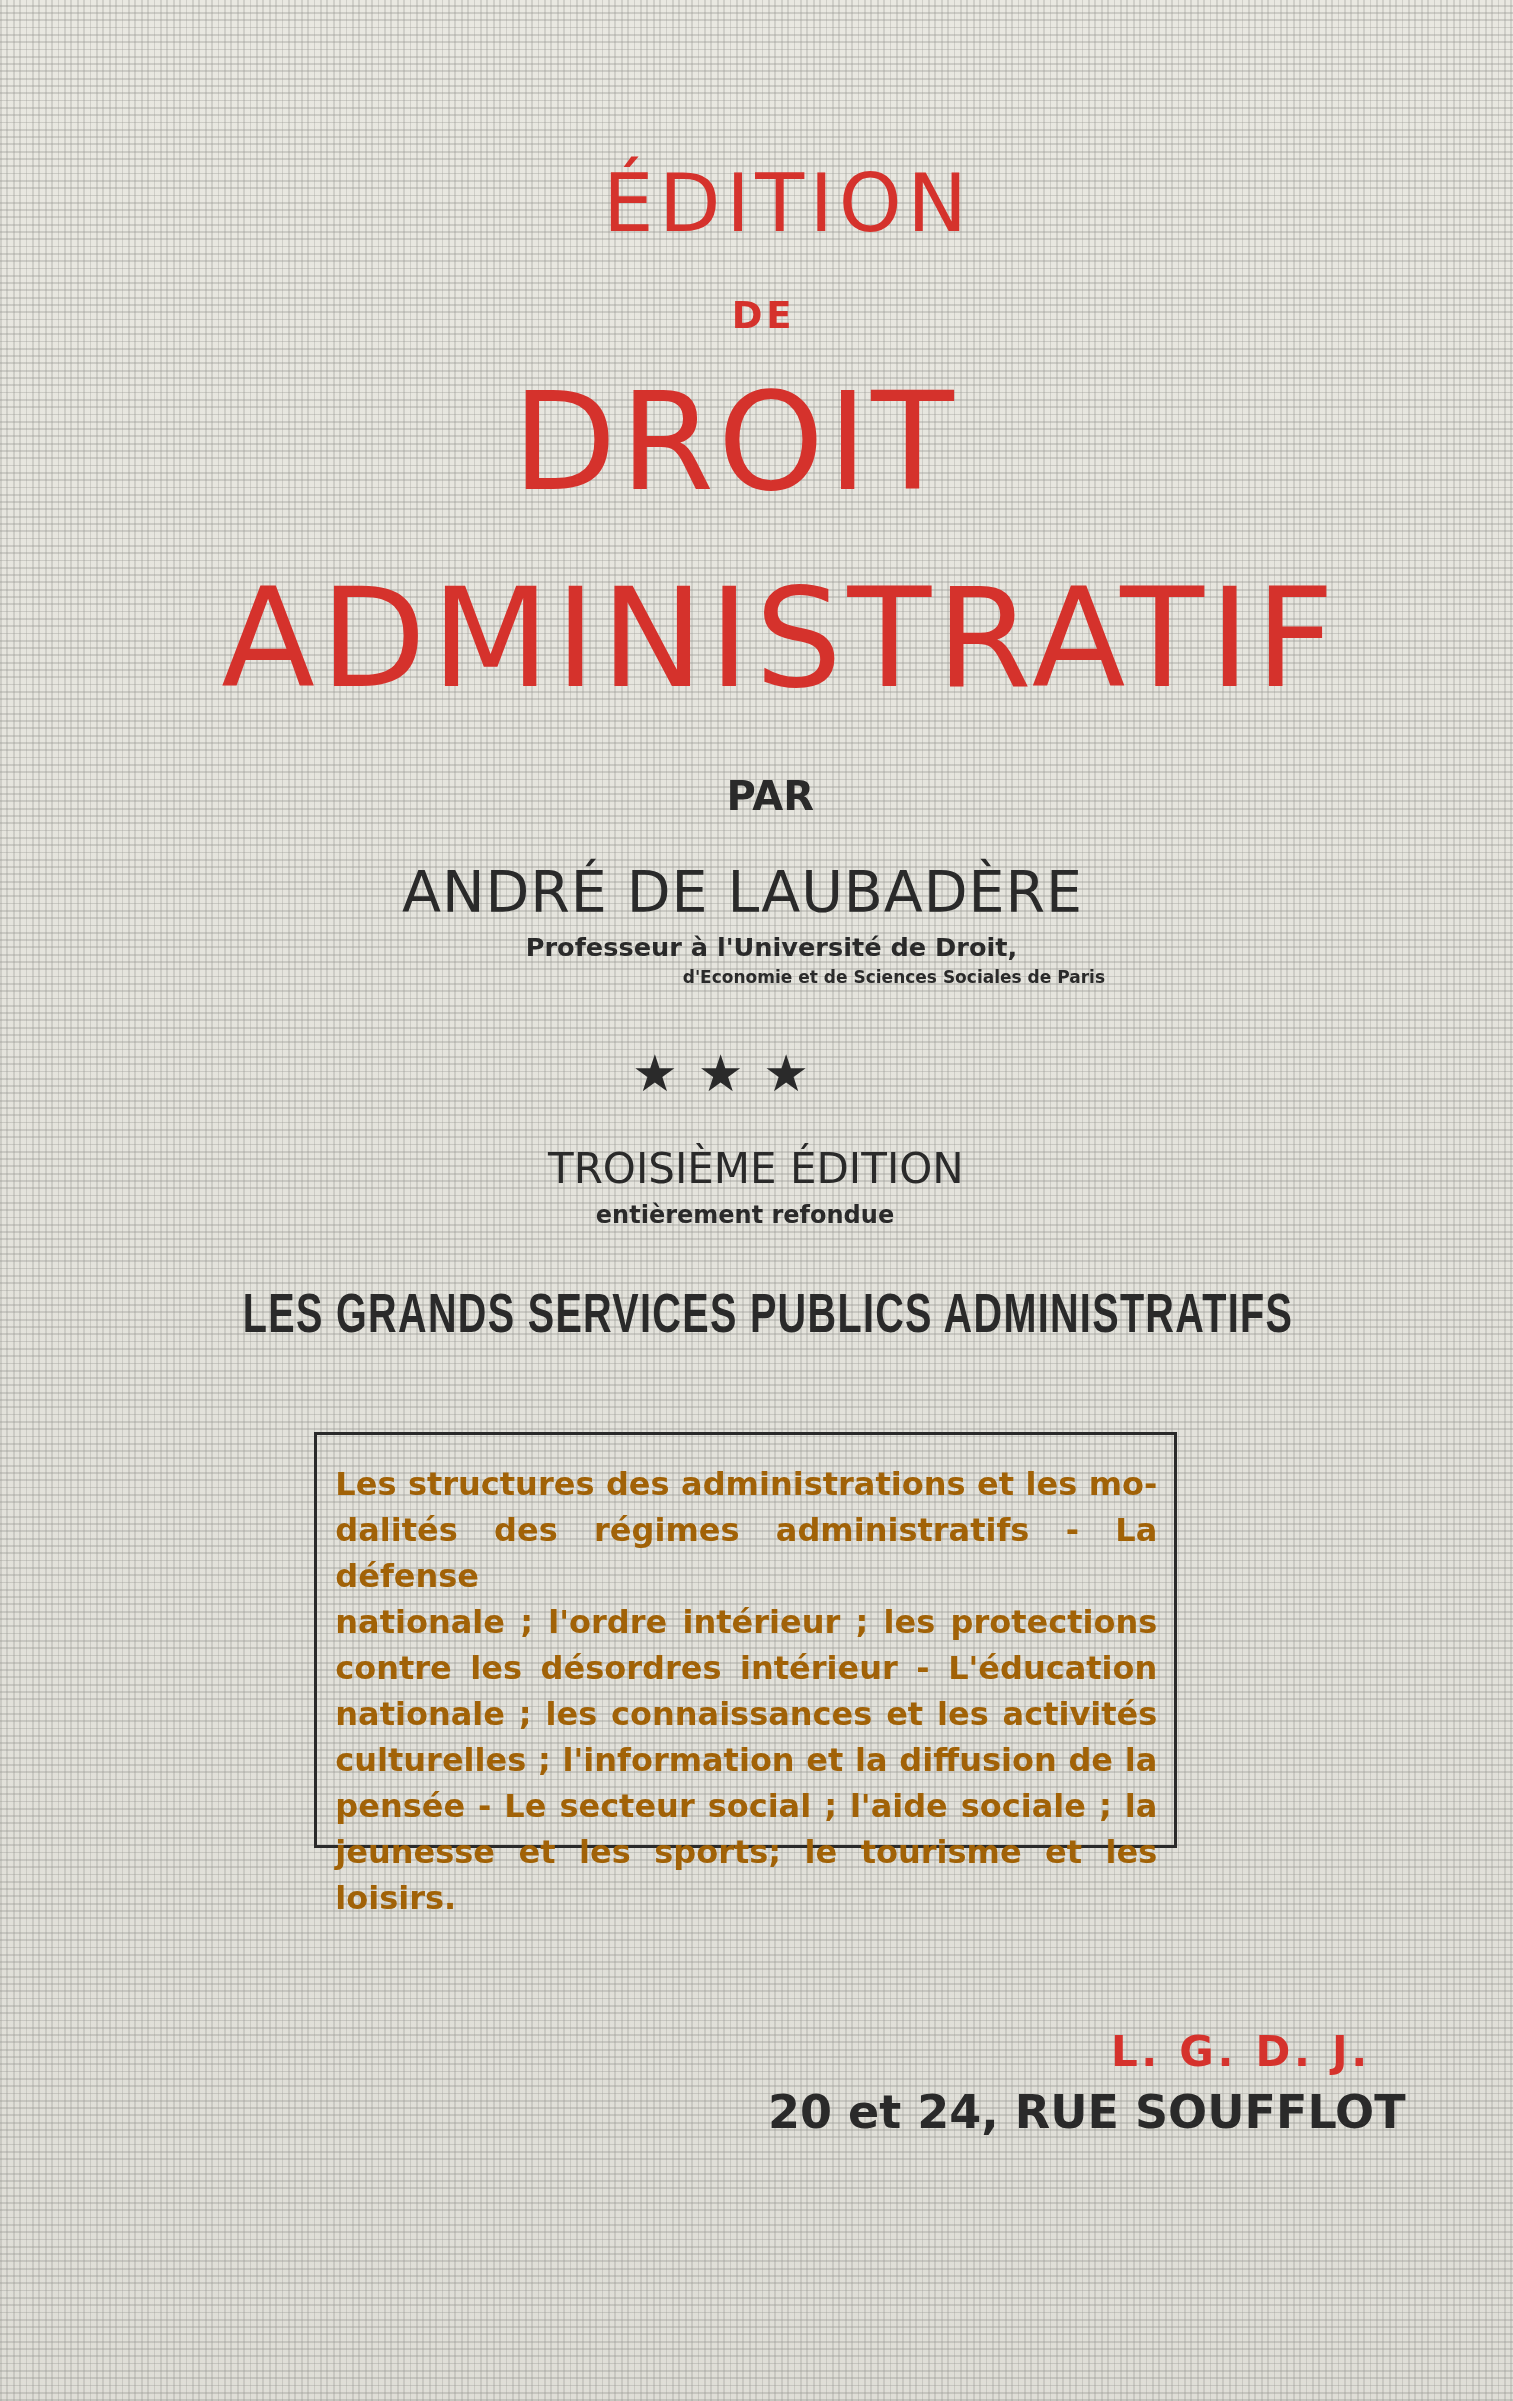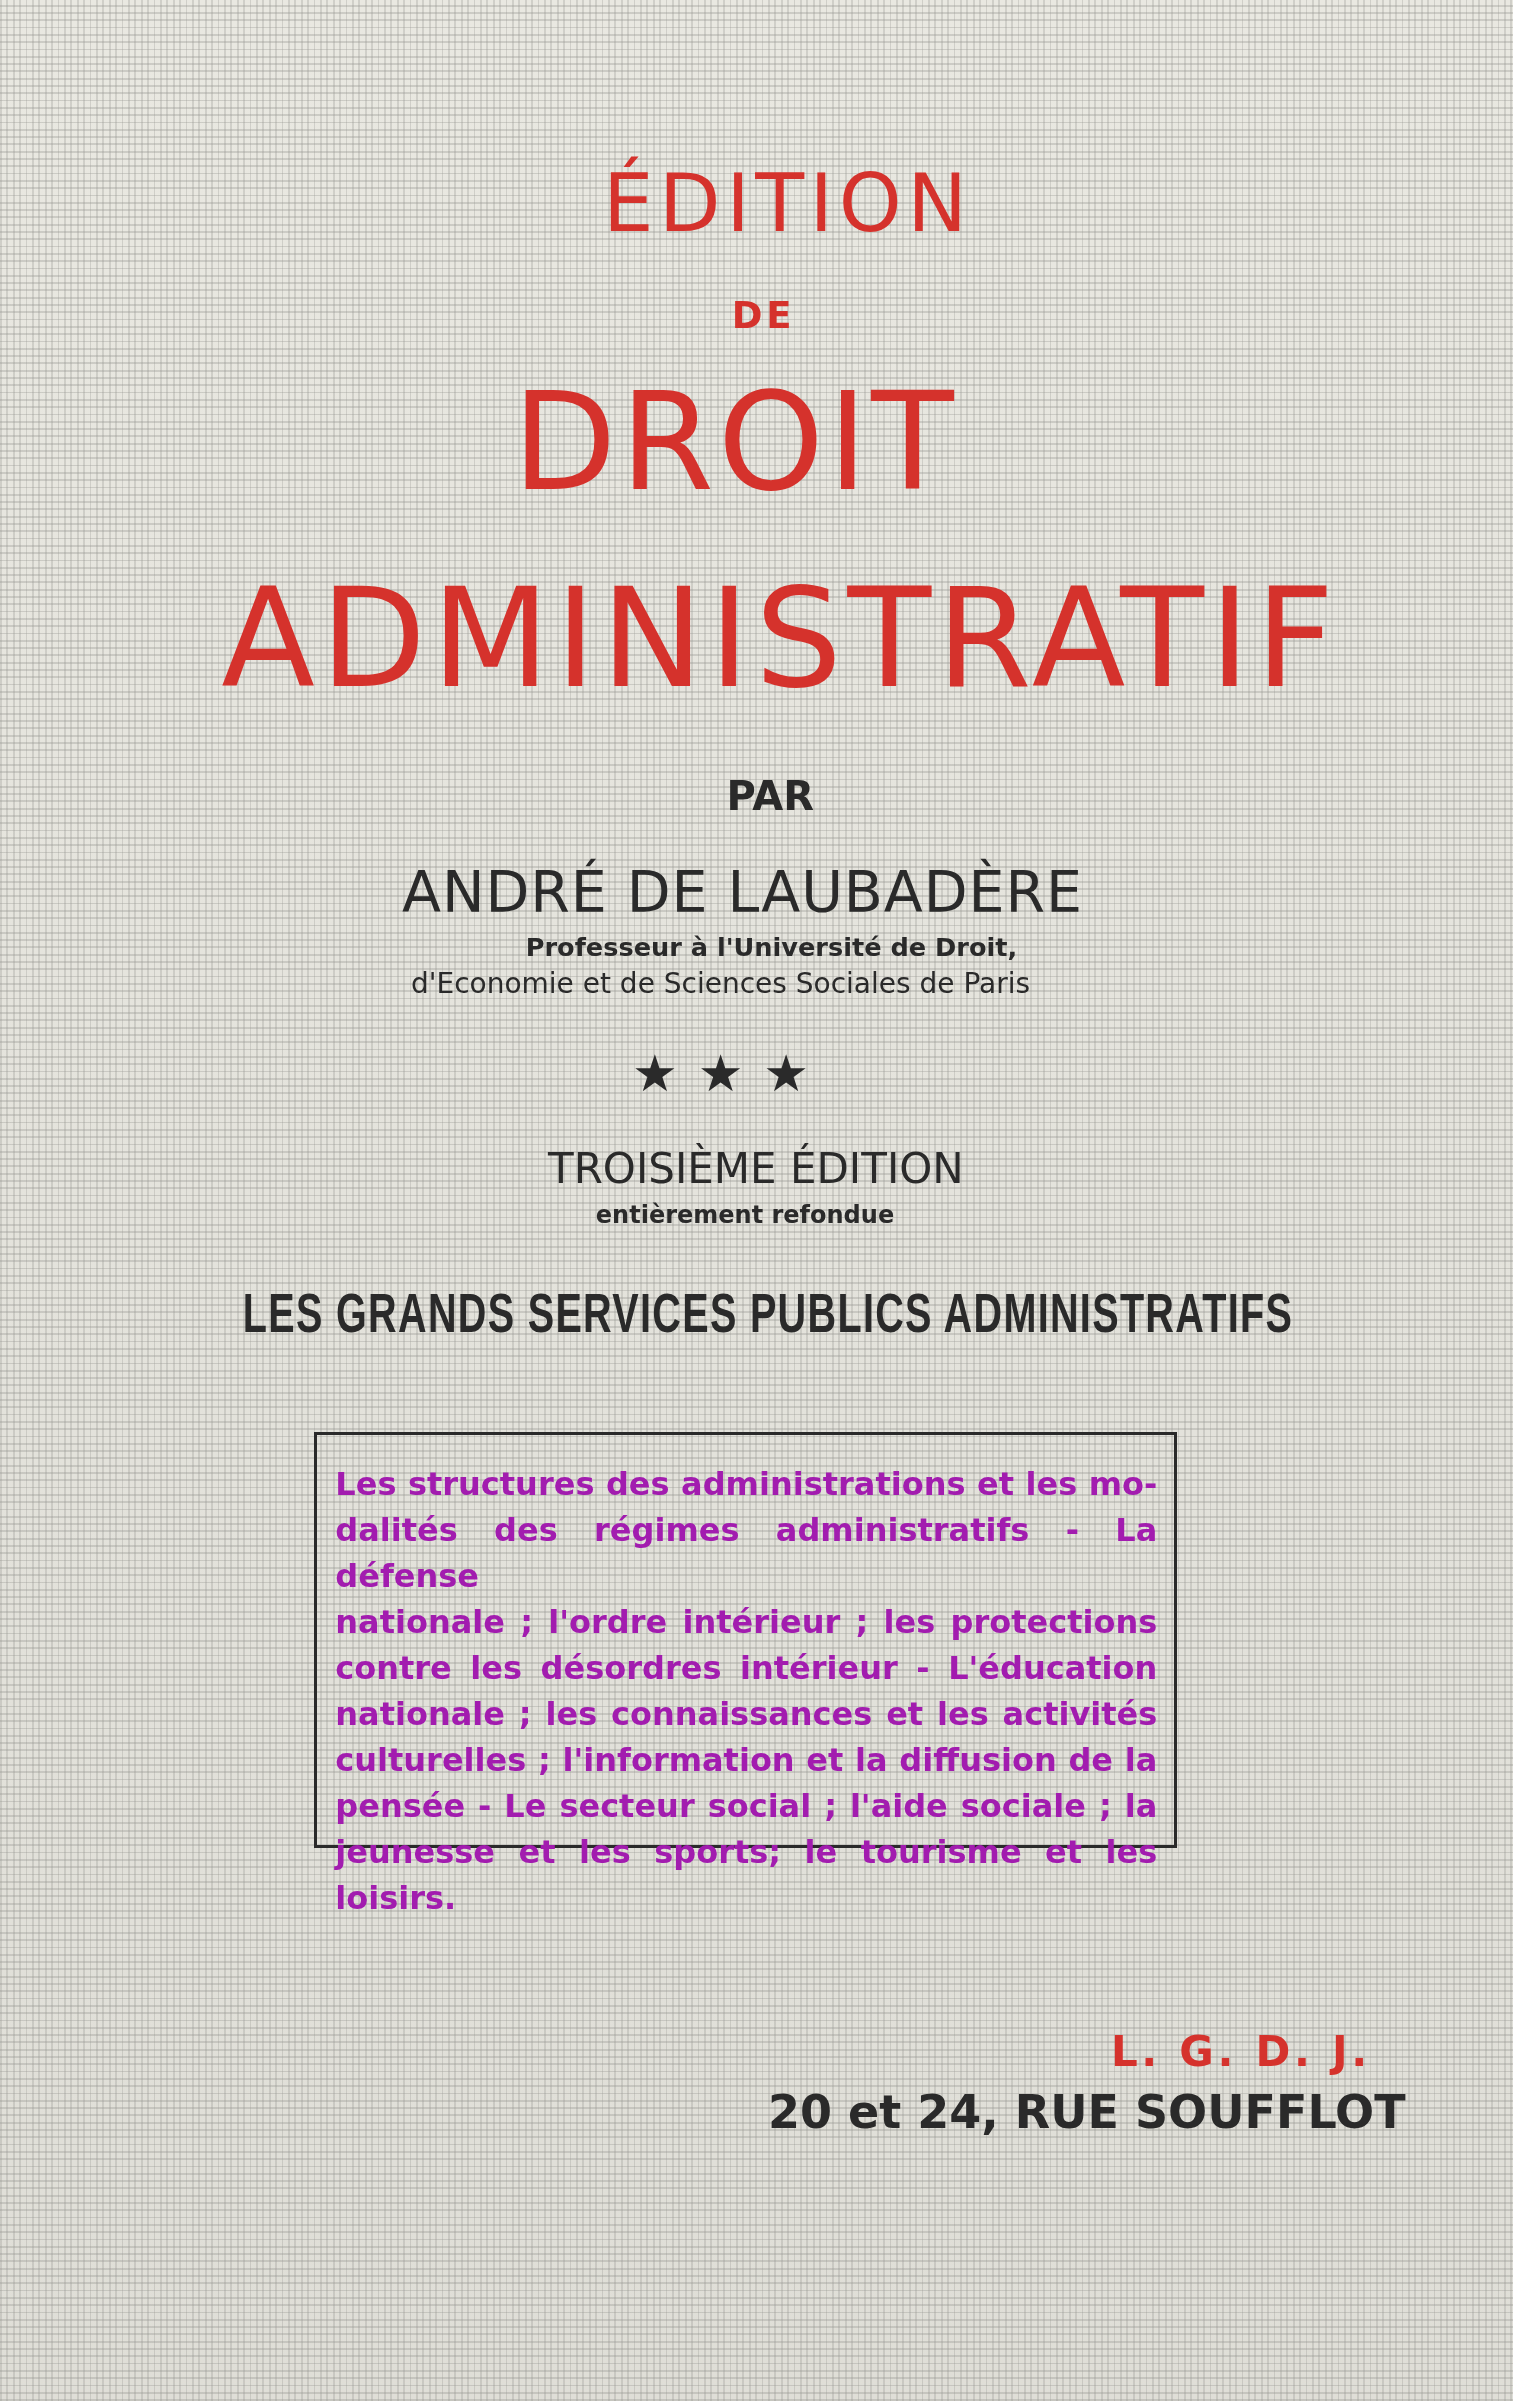--- a/index.html
+++ b/index.html
@@ -15,36 +15,36 @@
   .line { position:absolute; left:0; width:1513px; text-align:center; white-space:nowrap; }
   .red { color:#d5322c; }
   .dark { color:#2a2a2a; }
   #traite { top:157px; left:603px; width:305px; font-size:80px; letter-spacing:5.5px; font-weight:normal; text-align:center; }
   #de { top:294px; left:713px; width:101px; font-size:37px; font-weight:bold; letter-spacing:3.7px; text-align:center; }
   #droit { top:364px; left:493px; width:484px; font-size:135px; letter-spacing:3.7px; text-align:center; }
   #admin { top:559px; left:137px; width:1287px; font-size:137px; letter-spacing:5.5px; text-align:center; }
   #par { top:773px; left:704px; width:110px; font-size:40px; font-weight:bold; text-align:right; }
   #author { top:859px; left:402px; width:694px; font-size:57px; letter-spacing:0.9px; text-align:left; }
   #prof1 { top:932px; left:493px; width:557px; font-size:25.6px; font-weight:bold; text-align:center; }
-  #prof2 { top:967px; left:411px; width:694px; font-size:28px; font-weight:normal; text-align:left; }
+  #prof2 { top:967px; left:411px; width:694px; font-size:17px; font-weight:bold; text-align:right; }
   #stars { top:1044px; left:621px; width:219px; font-size:51px; letter-spacing:20px; text-align:center; }
   #edition { top:1144px; left:548px; width:393px; font-size:42px; text-align:center; }
   #refondue { top:1201px; left:585px; width:320px; font-size:24px; font-weight:bold; text-align:center; }
   #subtitle {
     top:1281px; left:242px; width:1022px; font-size:55px; font-weight:bold; text-align:center;
     font-family:"Liberation Sans", sans-serif; transform:scaleX(0.72); transform-origin:center;
     letter-spacing:1.8px; width:1420px; left:44px;
   }
   #box {
     position:absolute; left:314px; top:1432px; width:863px; height:416px;
     border:3.7px solid #2a2a2a; box-sizing:border-box;
   }
   #box-text {
     position:absolute; left:18.3px; top:25.6px; width:822px;
-    font-size:32px; font-weight:bold; line-height:46px; color:#a21caf;
+    font-size:32px; font-weight:bold; line-height:46px; color:#a16207;
     text-align:justify; text-align-last:justify;
   }
   #box-text span { display:block; text-align:justify; text-align-last:justify; }
   #publisher { position:absolute; top:2027px; left:1106px; width:265px; font-size:42px; font-weight:bold; text-align:right; letter-spacing:3.7px; }
   #address { position:absolute; top:2085px; left:768px; width:599px; font-size:46px; font-weight:bold; text-align:right; white-space:nowrap; }
 </style>
 </head>
 <body>
 
 <div>

